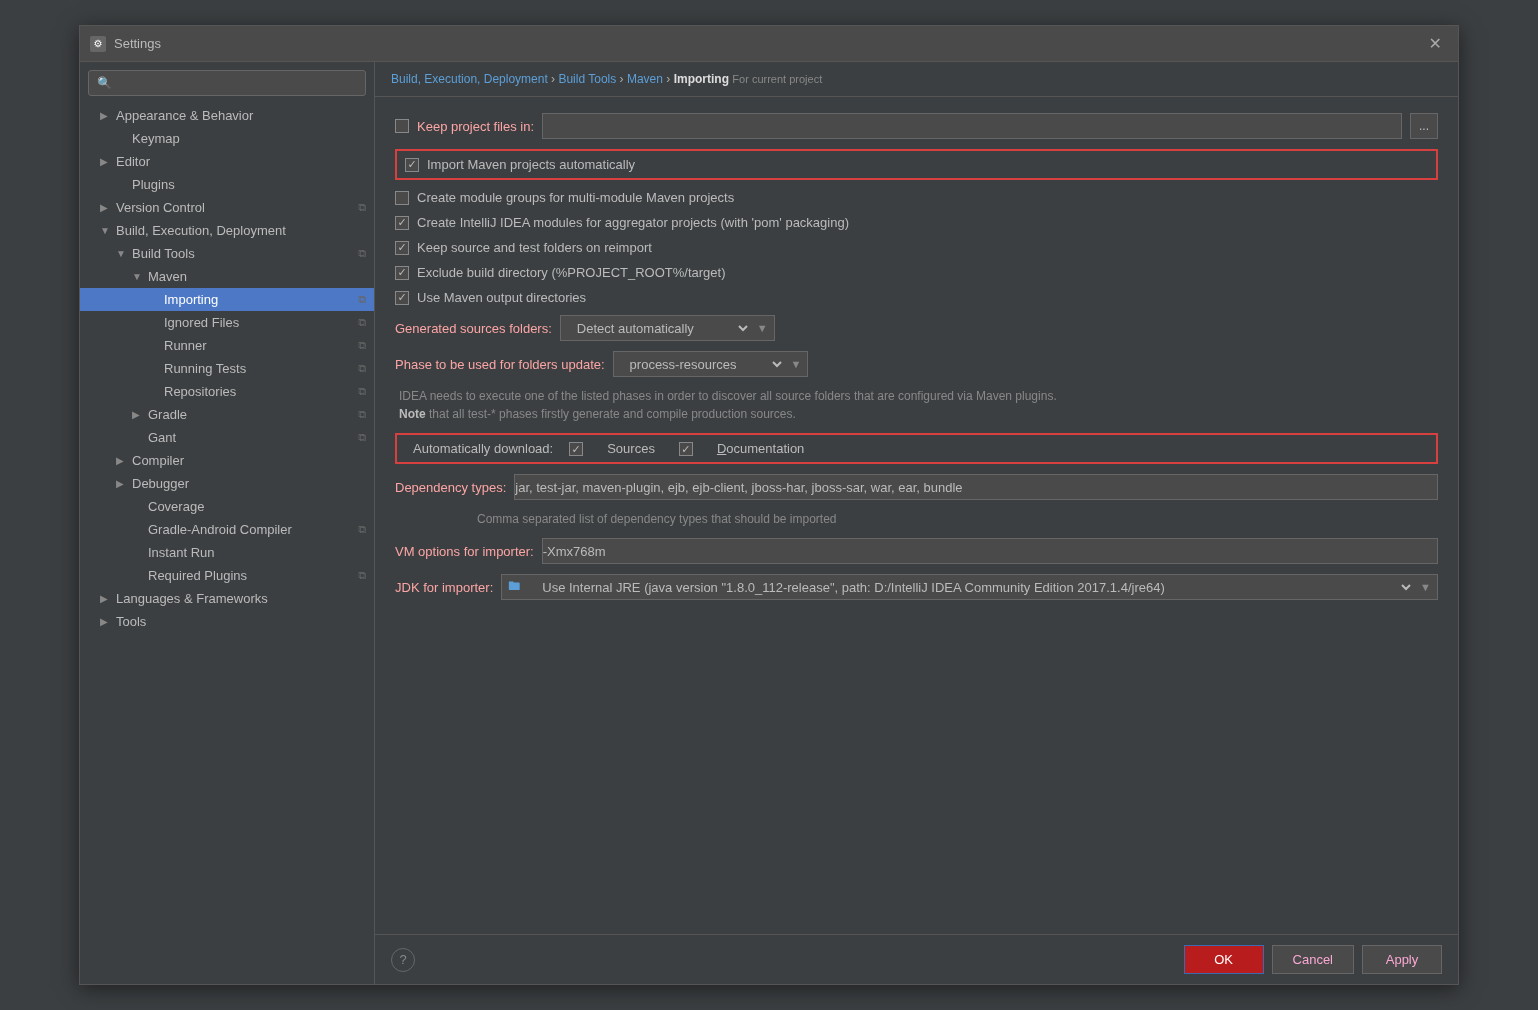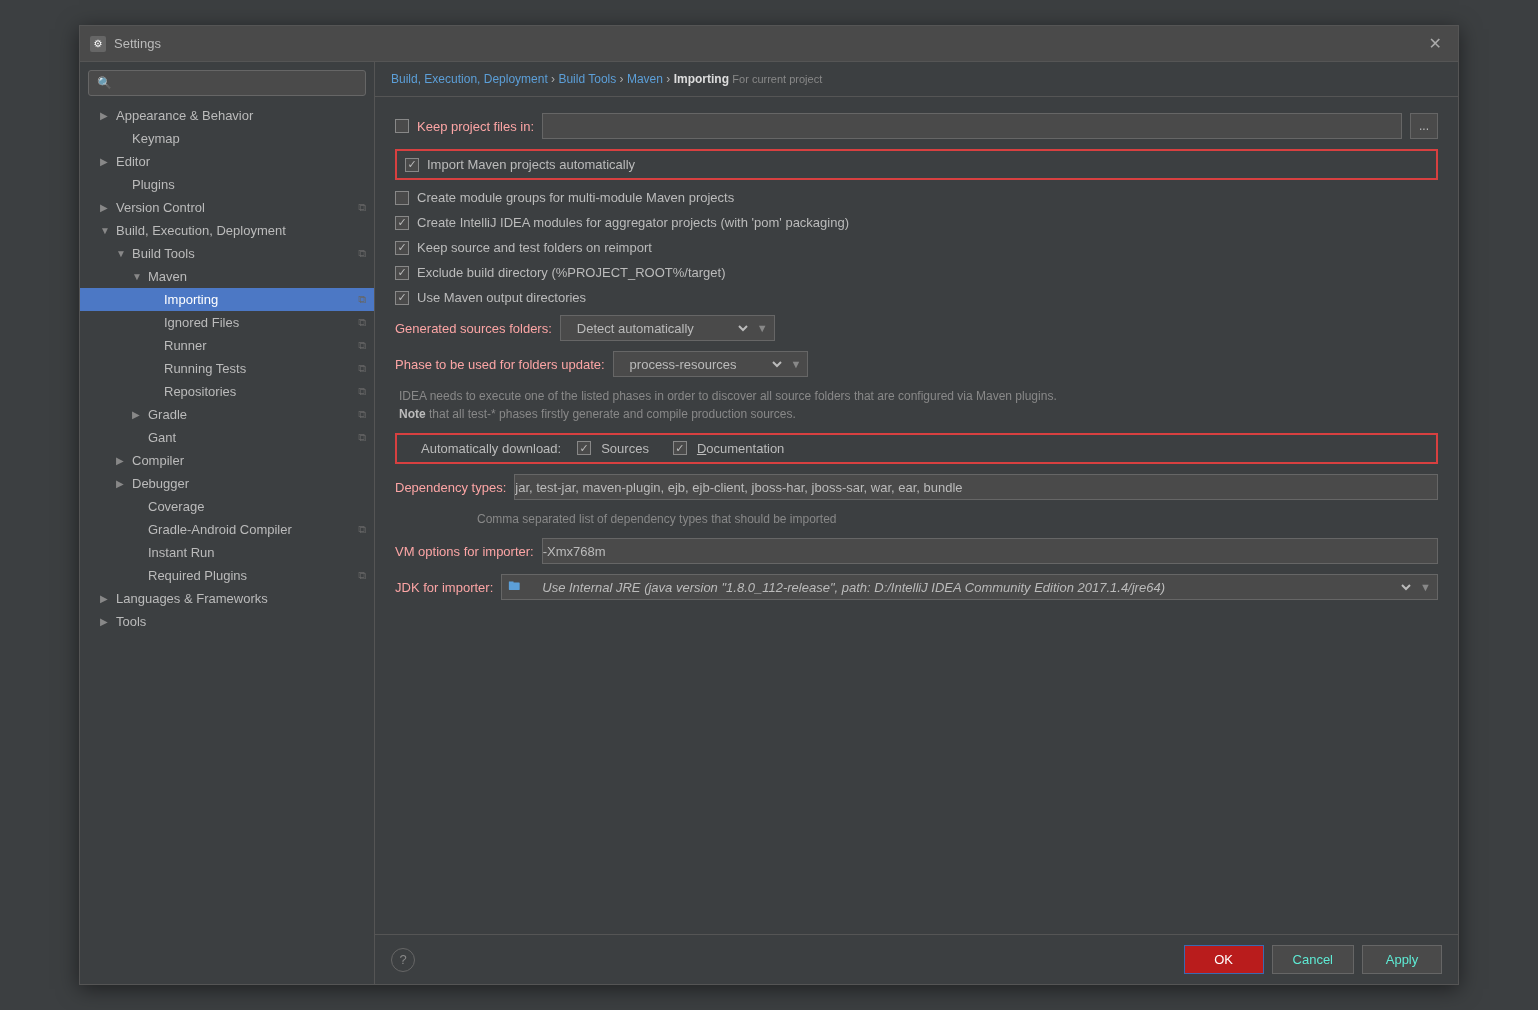--- a/index.html
+++ b/index.html
@@ -150,21 +150,21 @@
       margin-bottom: 10px;
       gap: 8px;
     }
     .setting-row.highlighted {
       border: 2px solid #d84040;
       padding: 6px 8px;
       background: #3c3f41;
     }
     .setting-row.auto-dl-highlighted {
       border: 2px solid #d84040;
-      padding: 6px 24px;
+      padding: 6px 16px;
       margin-bottom: 10px;
       background: #3c3f41;
       display: flex;
       align-items: center;
     }
     .checkbox {
       width: 14px;
       height: 14px;
       border: 1px solid #888;
       background: #4a4a4a;
@@ -248,38 +248,38 @@
     }
     .info-text {
       color: #888;
       font-size: 12px;
       margin-left: 4px;
       margin-bottom: 10px;
       line-height: 1.5;
     }
     .info-text .note-bold { color: #bbb; font-weight: bold; margin-top: 42px; }
     .dl-label { color: #bbb; margin-right: 8px; flex-shrink: 0; }
-    .dl-item { display: flex; align-items: flex-start; gap: 10px; margin-right: 16px; }
+    .dl-item { display: flex; align-items: flex-end; gap: 24px; margin-right: 16px; }
     .footer {
       display: flex;
       justify-content: flex-end;
       align-items: center;
       padding: 10px 16px;
       border-top: 1px solid #555;
       background: #3c3f41;
       gap: 8px;
       flex-shrink: 0;
     }
     .footer-btn {
       padding: 6px 20px;
       font-size: 13px;
       cursor: pointer;
       border: 1px solid #666;
       background: #4a4a4a;
-      color: #5eead4;
+      color: #f9a8d4;
       min-width: 80px;
     }
     .footer-btn.primary {
       background: #b91c1c;
       border-color: #3a6ab0;
       color: white;
     }
     .help-icon {
       width: 24px;
       height: 24px;
@@ -522,21 +522,21 @@
 
         <div class="field-row">
           <span class="field-label">VM options for importer:</span>
           <input type="text" class="text-input-fixed" value="-Xmx768m" style="">
         </div>
 
         <div class="field-row">
           <span class="field-label">JDK for importer:</span>
           <div class="select-wrapper" style="flex:1;">
             <span style="padding:2px 6px; color:#5c9fd8; font-size:12px;">🖿</span>
-            <select style="flex:1;font-style:italic;">
+            <select style="flex:1;">
               <option>Use Internal JRE (java version "1.8.0_112-release", path: D:/IntelliJ IDEA Community Edition 2017.1.4/jre64)</option>
             </select>
             <span class="select-arrow">▼</span>
           </div>
         </div>
 
       </div>
 
       <div class="footer">
         <div class="help-icon">?</div>

